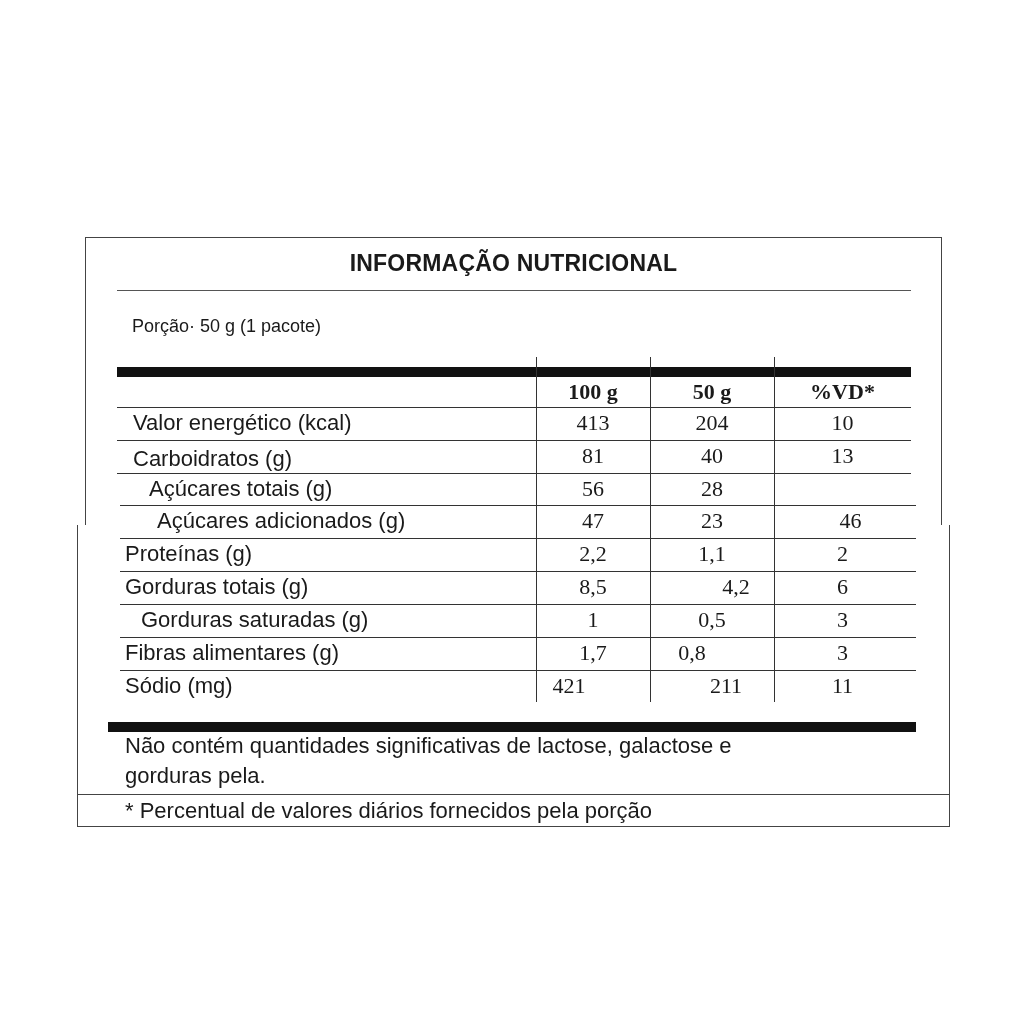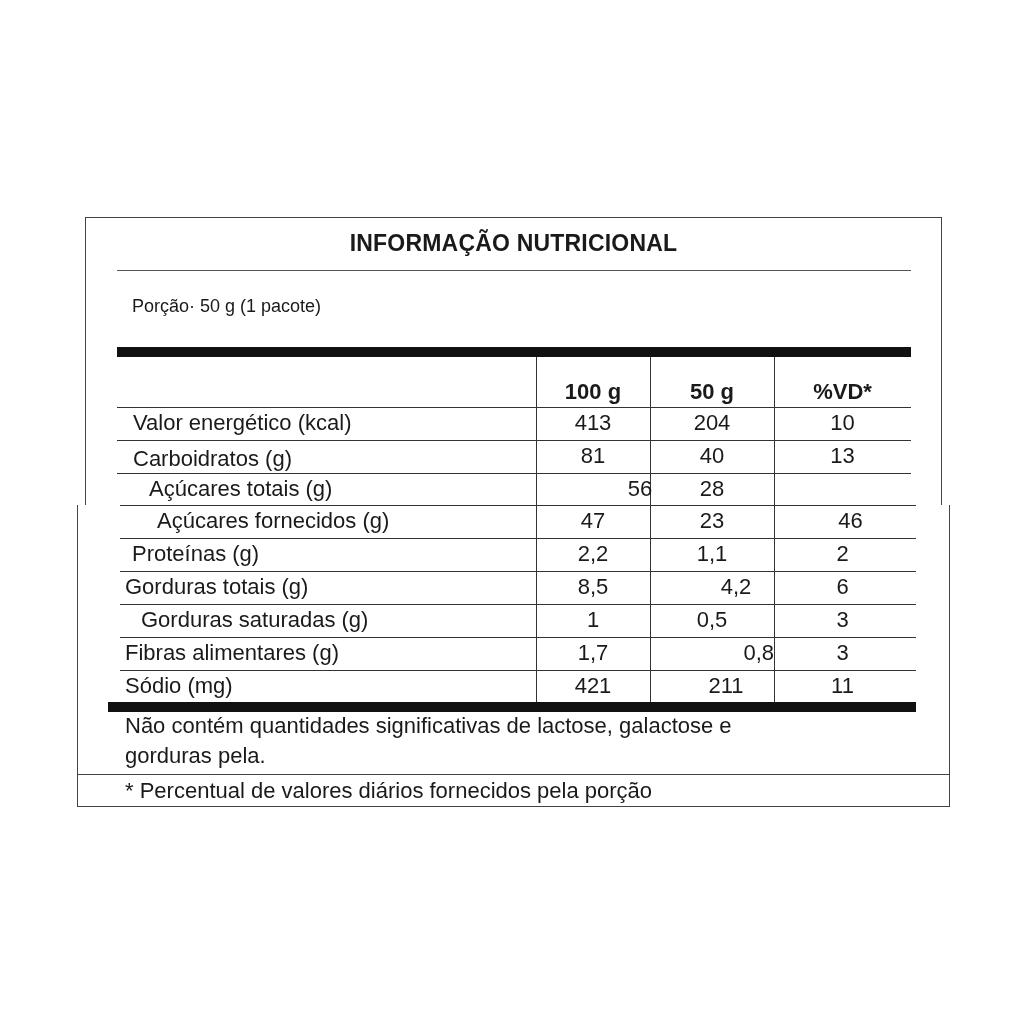--- a/index.html
+++ b/index.html
@@ -1,28 +1,28 @@
 <!DOCTYPE html>
 <html><head>
 <meta charset="utf-8">
 <style>
   html, body { margin:0; padding:0; background:#ffffff; }
   body { width:1024px; height:1024px; position:relative; overflow:hidden;
          font-family:"Liberation Sans", sans-serif; color:#1a1a1a; }
-  .abs { position:absolute; }
+  .abs { position:absolute;margin-top:20px; }
   .panel-top { left:85px; top:217px; width:857px; height:288px; border:1px solid #444; border-bottom:none; box-sizing:border-box; }
   .panel-bottom { left:77px; top:505px; width:873px; height:302px; border:1px solid #444; border-top:none; box-sizing:border-box; }
   .title { left:85px; width:857px; top:230px; text-align:center; font-weight:bold; font-size:23px; letter-spacing:0.2px; }
   .title-rule { left:117px; top:270px; width:794px; height:1px; background:#555; }
   .portion { left:132px; top:296px; font-size:18px; }
   .thick { background:#111; height:10px; }
   .hline { position:absolute; height:1px; background:#333; }
   .vline { position:absolute; width:1px; background:#333; }
   .cell { position:absolute; font-size:22px; line-height:33px; white-space:nowrap; }
-  .num { text-align:center; }
+  .num { text-align:center;font-family:Liberation Serif, serif; }
   .hdr { font-weight:bold; font-size:22px; }
   .note { font-size:22px; line-height:30px; }
 </style>
 </head>
 <body>
 
 <div class="abs panel-top"></div>
 <div class="abs panel-bottom"></div>
 
 <div class="abs title">INFORMAÇÃO NUTRICIONAL</div>
@@ -44,51 +44,51 @@
     <div class="cell num" style="left: 536px; width: 114px; top: 406px;">413</div>
     <div class="cell num" style="left: 650px; width: 124px; top: 406px;">204</div>
     <div class="cell num" style="left: 774px; width: 137px; top: 406px;">10</div>
     <div class="hline" style="left: 117px; top: 440px; width: 794px;"></div>
     <div class="cell" style="left: 133px; top: 442px; text-align: right;">Carboidratos (g)</div>
     <div class="cell num" style="left: 536px; width: 114px; top: 439px;">81</div>
     <div class="cell num" style="left: 650px; width: 124px; top: 439px;">40</div>
     <div class="cell num" style="left: 774px; width: 137px; top: 439px;">13</div>
     <div class="hline" style="left: 117px; top: 473px; width: 794px;"></div>
     <div class="cell" style="left: 149px; top: 472px;">Açúcares totais (g)</div>
-    <div class="cell num" style="left: 536px; width: 114px; top: 472px; padding-left: 47px;">56</div>
+    <div class="cell num" style="left: 536px; width: 114px; top: 472px;">56</div>
     <div class="cell num" style="left: 650px; width: 124px; top: 472px; text-align: center;">28</div>
     <div class="cell num" style="left: 774px; width: 137px; top: 472px;"></div>
     <div class="hline" style="left: 120px; top: 505px; width: 796px;"></div>
-    <div class="cell" style="left: 157px; top: 504px;">Açúcares fornecidos (g)</div>
+    <div class="cell" style="left: 157px; top: 504px;">Açúcares adicionados (g)</div>
     <div class="cell num" style="left: 536px; width: 114px; top: 504px;">47</div>
     <div class="cell num" style="left: 650px; width: 124px; top: 504px;">23</div>
     <div class="cell num" style="left: 774px; width: 137px; top: 504px; padding-left: 8px;">46</div>
     <div class="hline" style="left: 120px; top: 538px; width: 796px;"></div>
-    <div class="cell" style="left: 125px; top: 537px; margin-left: 7px;">Proteínas (g)</div>
+    <div class="cell" style="left: 125px; top: 537px;">Proteínas (g)</div>
     <div class="cell num" style="left: 536px; width: 114px; top: 537px;">2,2</div>
     <div class="cell num" style="left: 650px; width: 124px; top: 537px;">1,1</div>
     <div class="cell num" style="left: 774px; width: 137px; top: 537px;">2</div>
     <div class="hline" style="left: 120px; top: 571px; width: 796px;"></div>
     <div class="cell" style="left: 125px; top: 570px;">Gorduras totais (g)</div>
     <div class="cell num" style="left: 536px; width: 114px; top: 570px;">8,5</div>
     <div class="cell num" style="left: 650px; width: 124px; top: 570px; margin-left: 24px;">4,2</div>
     <div class="cell num" style="left: 774px; width: 137px; top: 570px;">6</div>
     <div class="hline" style="left: 120px; top: 604px; width: 796px;"></div>
     <div class="cell" style="left: 141px; top: 603px;">Gorduras saturadas (g)</div>
     <div class="cell num" style="left: 536px; width: 114px; top: 603px;">1</div>
     <div class="cell num" style="left: 650px; width: 124px; top: 603px;">0,5</div>
     <div class="cell num" style="left: 774px; width: 137px; top: 603px;">3</div>
     <div class="hline" style="left: 120px; top: 637px; width: 796px;"></div>
     <div class="cell" style="left: 125px; top: 636px;">Fibras alimentares (g)</div>
     <div class="cell num" style="left: 536px; width: 114px; top: 636px;">1,7</div>
-    <div class="cell num" style="left: 650px; width: 124px; top: 636px; text-align: right;">0,8</div>
+    <div class="cell num" style="left: 630px; width: 124px; top: 636px;">0,8</div>
     <div class="cell num" style="left: 774px; width: 137px; top: 636px;">3</div>
     <div class="hline" style="left: 120px; top: 670px; width: 796px;"></div>
     <div class="cell" style="left: 125px; top: 669px;">Sódio (mg)</div>
-    <div class="cell num" style="left: 536px; width: 114px; top: 669px;">421</div>
+    <div class="cell num" style="left: 512px; width: 114px; top: 669px;">421</div>
     <div class="cell num" style="left: 650px; width: 124px; top: 669px; padding-left: 14px;">211</div>
     <div class="cell num" style="left: 774px; width: 137px; top: 669px;">11</div>
   </div>
 
 <div class="abs thick" style="left:108px; top:702px; width:808px;"></div>
 
 <div class="abs note" style="left:125px; top:711px;">Não contém quantidades significativas de lactose, galactose e</div>
 <div class="abs note" style="left:125px; top:741px;">gorduras pela.</div>
 <div class="abs hline" style="left:77px; top:774px; width:873px; background:#444;"></div>
 <div class="abs note" style="left:125px; top:776px;">* Percentual de valores diários fornecidos pela porção</div>

